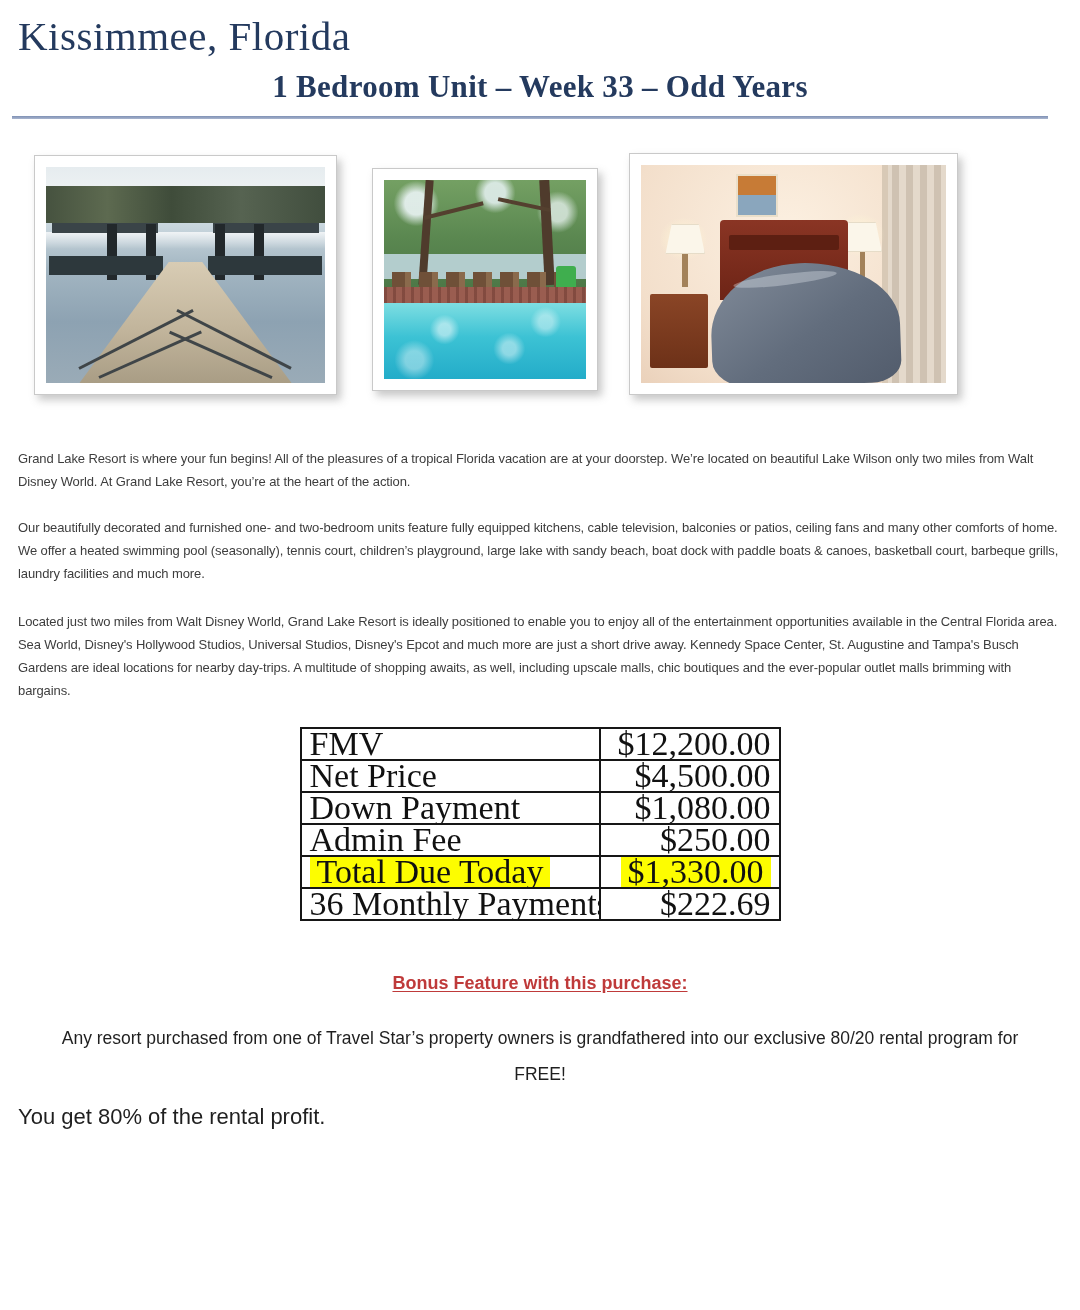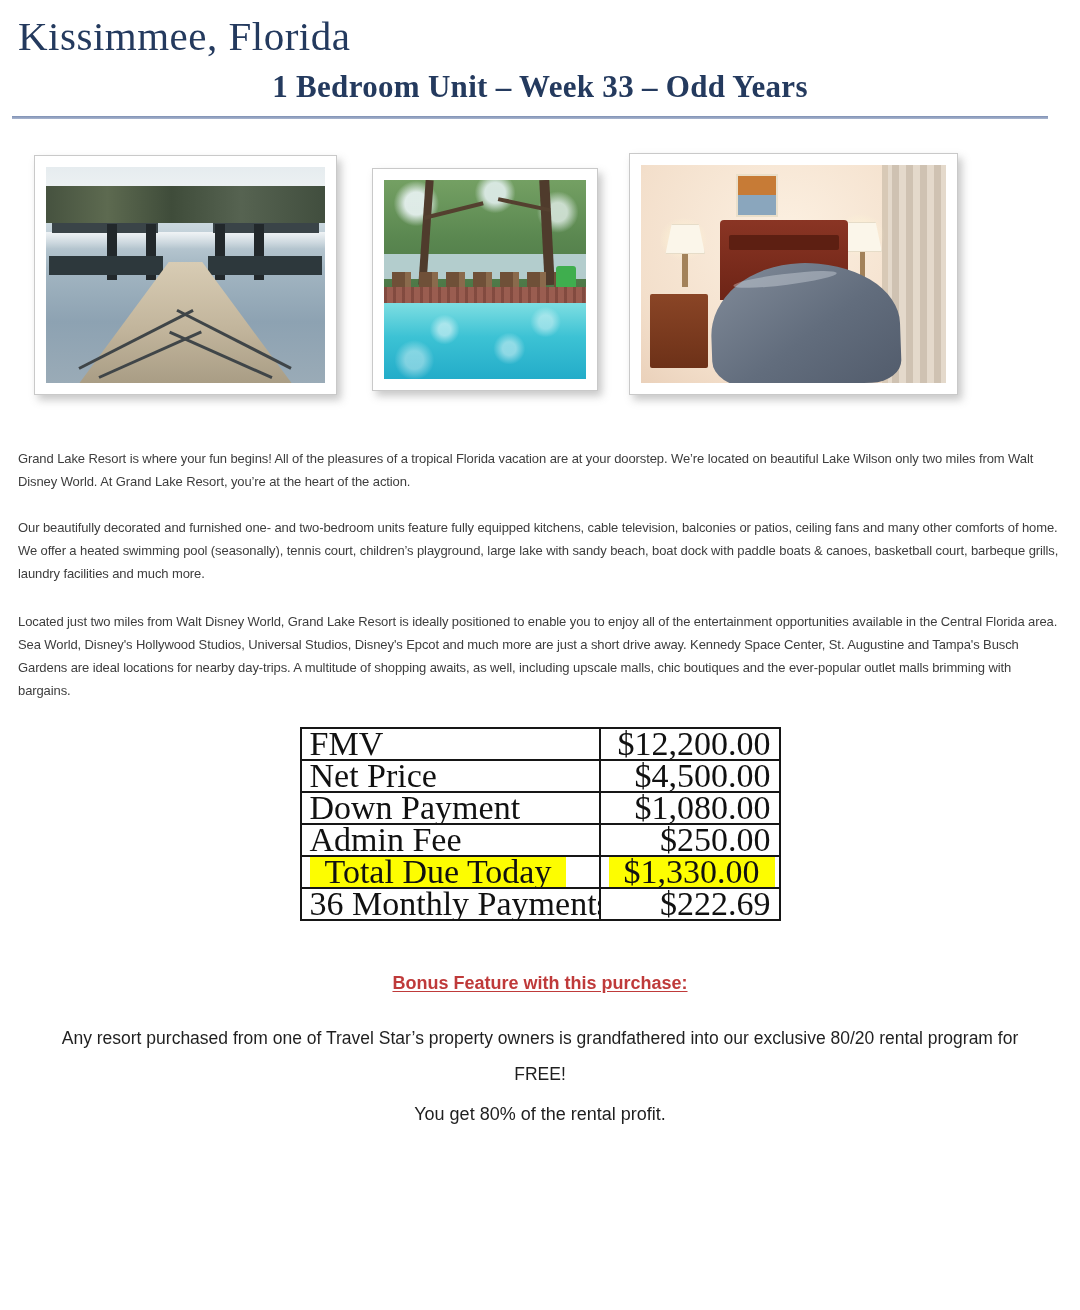--- a/index.html
+++ b/index.html
@@ -139,35 +139,35 @@
     margin:25px auto 0 auto;border-collapse:collapse;table-layout:fixed;
     width:479px;font-family:"Liberation Serif","DejaVu Serif",serif;
     font-size:34px;color:#111;
   }
   table.pricing td{
     border:2px solid var(--table-border);height:30px;line-height:30px;
     padding:0 8px;white-space:nowrap;overflow:hidden;
   }
   td.lbl{width:299px;text-align:left;}
   td.val{width:180px;text-align:right;}
-  .hl{background:var(--highlight-yellow);padding:1px 15px;}
+  .hl{background:var(--highlight-yellow);padding:1px 7px;}
 
   
   .bonus-heading{
     margin-top:52px;text-align:center;
     font-size:18px;font-weight:bold;color:var(--bonus-red);
     text-decoration:underline;text-underline-offset:2px;
   }
   .bonus-body{
     margin:26px auto 0 auto;max-width:1000px;text-align:center;
     font-size:17.5px;line-height:36px;color:#1f1f1f;
   }
   .bonus-footer{
-    margin-top:12px;text-align:center;
-    font-size:18px;color:#1f1f1f;
+    margin-top:12px;
+    font-size:22px;color:#1f1f1f;
   }
 </style>
 </head>
 <body>
 
 <div class="page">
 
   <div class="title-line">Kissimmee, Florida</div>
   <div class="subtitle">1 Bedroom Unit – Week 33 – Odd Years</div>
   <hr class="title-rule">

